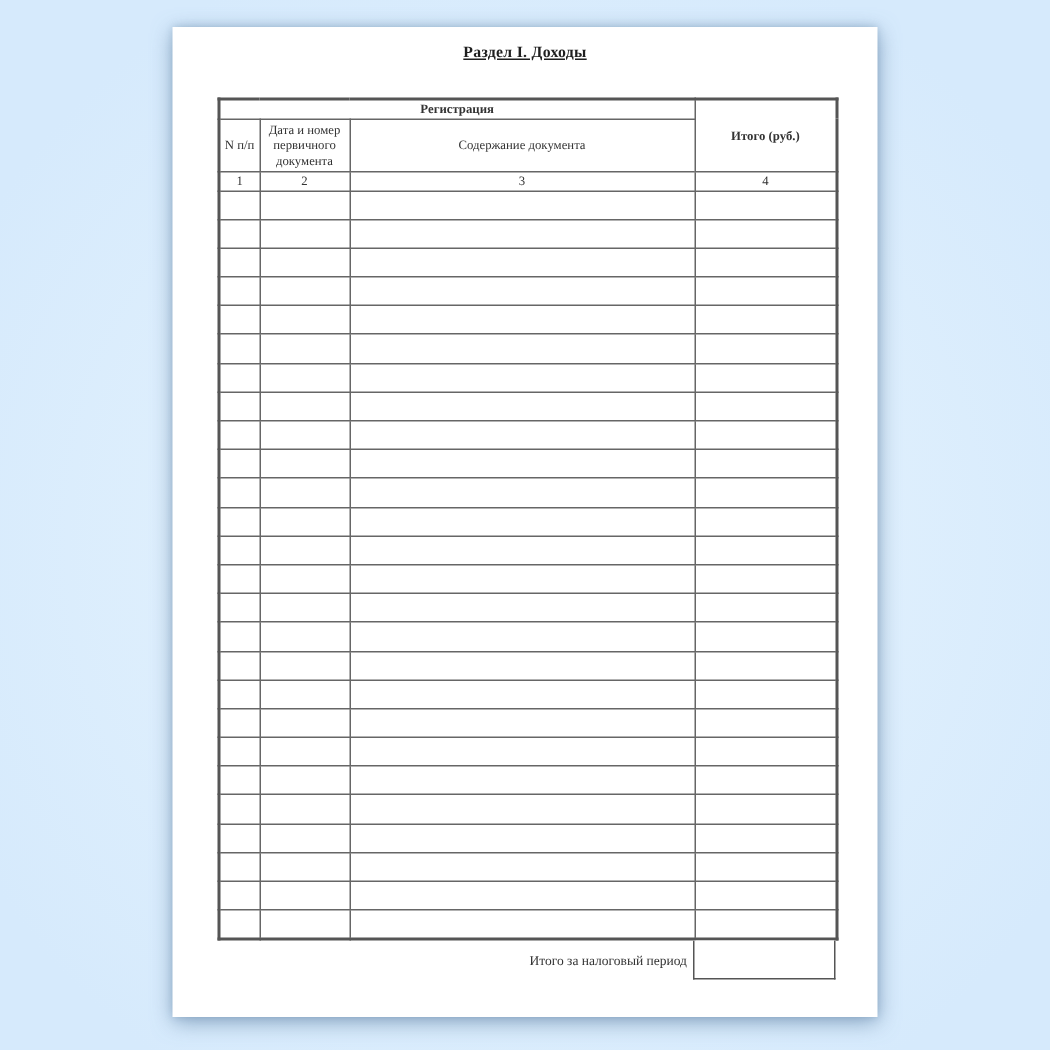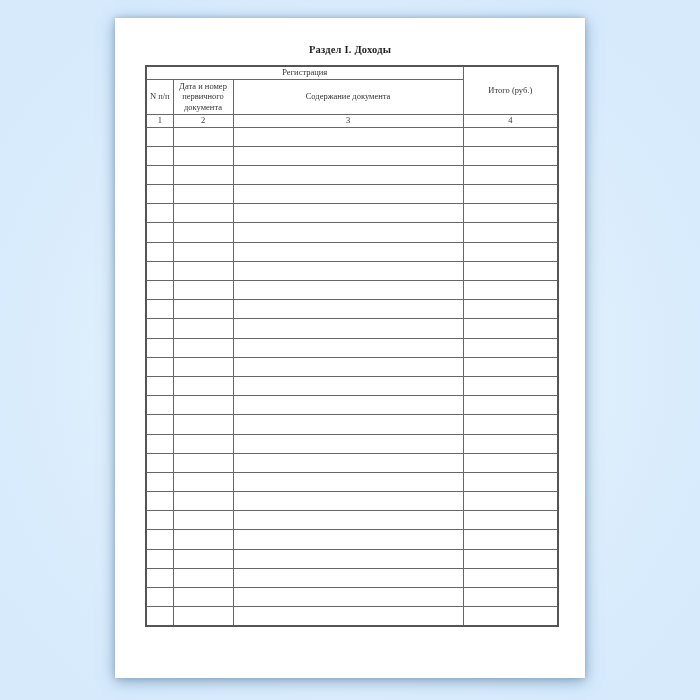--- a/index.html
+++ b/index.html
@@ -19,28 +19,29 @@
     position: absolute;
     left: 115px;
     top: 18px;
     width: 470px;
     height: 660px;
     background: #ffffff;
     box-shadow: 0 3px 14px rgba(104, 138, 172, 0.75), 0 0 5px rgba(120, 150, 180, 0.45);
   }
   .doc-title {
     position: absolute;
-    top: 26px;
+    top: 12px;
     left: 0;
     width: 100%;
     text-align: center;
     font-size: 10.5px;
     font-weight: bold;
     color: #1f1f1f;
     letter-spacing: 0.2px;
+    text-decoration: underline;
   }
   .table-area {
     position: absolute;
     top: 47px;
     left: 30px;
     width: 412px;
   }
   table.income-table {
     width: 412px;
     table-layout: fixed;
@@ -54,21 +55,21 @@
     text-align: center;
     vertical-align: middle;
     color: #333333;
     overflow: hidden;
     padding: 0 2px;
   }
   col.c1 { width: 27px; }
   col.c2 { width: 60px; }
   col.c3 { width: 230px; }
   col.c4 { width: 95px; }
-  tr.reg-row { height: 13px; }
+  tr.reg-row { height: 13px; font-weight: bold; }
   tr.titles-row { height: 35px; }
   tr.numbers-row { height: 13px; }
   tr.data-row { height: 19.2px; }
   tr.data-row td { padding: 0; }
   td.col4-head { font-size: 8.5px; }
   .total-line {
     display: flex;
     width: 412px;
     align-items: stretch;
   }
@@ -276,16 +277,20 @@
             </tr>
             <tr class="data-row">
               <td></td>
               <td></td>
               <td></td>
               <td></td>
             </tr>
           </tbody>
       </table>
 
+      <div class="total-line">
+        <div class="total-label">Итого за налоговый период</div>
+        <div class="total-box"></div>
+      </div>
     </div>
 
   </div>
 </div>
 
 </body></html>

